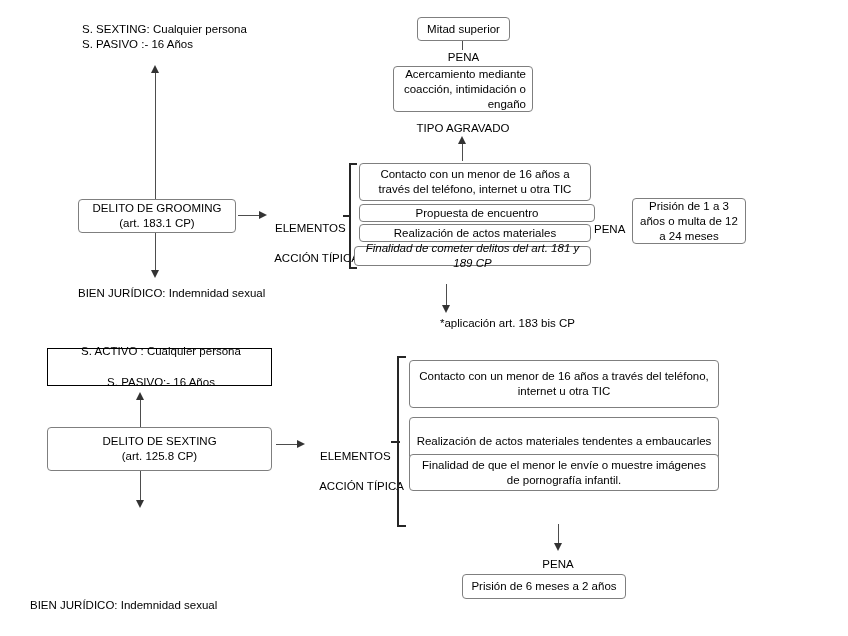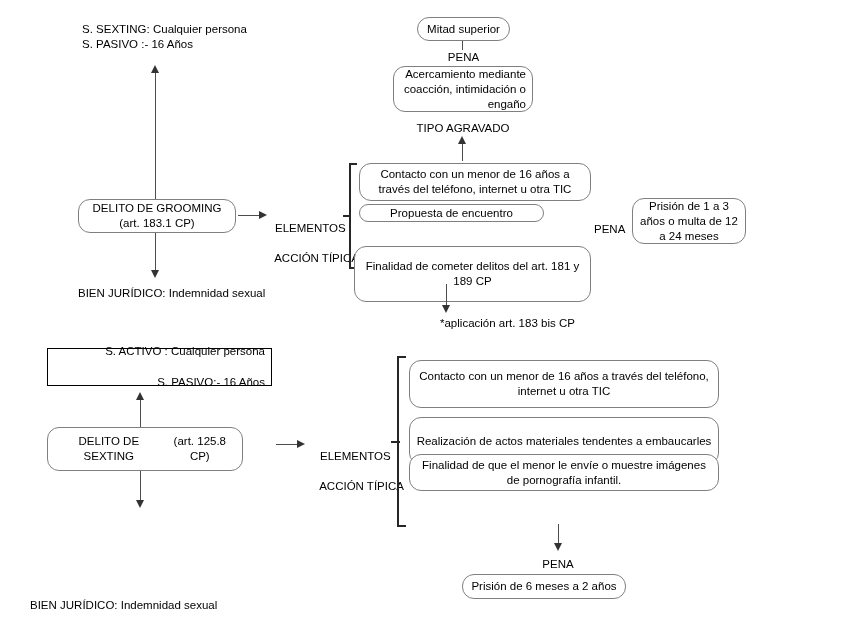--- a/index.html
+++ b/index.html
@@ -27,21 +27,21 @@
     border:1.2px solid #7f7f7f;
     background:#ffffff;
     display:flex;
     align-items:center;
     justify-content:center;
     text-align:center;
     font-size:11.5px;
     line-height:15px;
     padding:2px 6px;
   }
-  .box.round{border-radius:12px;}
+  .box.round{border-radius:4px;}
   .box.sharp{border-radius:0;border-color:#000;border-width:1px;}
 
   
   .vline{position:absolute;background:#4d4d4d;width:1.4px;}
   .hline{position:absolute;background:#4d4d4d;height:1.4px;}
   .arrow-up{
     position:absolute;width:0;height:0;
     border-left:4.5px solid transparent;
     border-right:4.5px solid transparent;
     border-bottom:8px solid #333;
@@ -112,46 +112,49 @@
     <span>ELEMENTOS</span><br>
     <span>ACCIÓN TÍPICA</span>
   </div>
 
   <div class="bracket" style="left:349px;top:163px;width:8px;height:106px;"></div>
   <div class="bracket-tick" style="left:343px;top:215px;width:8px;"></div>
 
   <div class="box round" style="left:359px;top:163px;width:232px;height:38px;">
     <span>Contacto con un menor de 16 años a través del teléfono, internet u otra TIC</span>
   </div>
-  <div class="box round" style="left:359px;top:204px;width:185px;height:18px;align-items:center;">
+  <div class="box round" style="left:359px;top:204px;width:236px;height:18px;align-items:center;">
     <span>Propuesta de encuentro</span>
   </div>
-  <div class="box round" style="left:354px;top:246px;width:237px;height:56px;">
+  <div class="box round" style="left:359px;top:224px;width:232px;height:18px;">
+    <span>Realización de actos materiales</span>
+  </div>
+  <div class="box round" style="left:354px;top:246px;width:237px;height:20px;font-style:italic;">
     <span>Finalidad de cometer delitos del art. 181 y 189 CP</span>
   </div>
 
   <div class="txt" style="left:594px;top:222px;">PENA</div>
 
   <div class="box round" style="left:632px;top:198px;width:114px;height:46px;">
     <span>Prisión de 1 a 3 años o multa de 12 a 24 meses</span>
   </div>
 
   <div class="vline" style="left:446px;top:284px;height:25px;"></div>
   <div class="arrow-down" style="left:442px;top:305px;"></div>
   <div class="txt" style="left:440px;top:316px;">*aplicación art. 183 bis CP</div>
 
-  <div class="box sharp" style="left:47px;top:348px;width:225px;height:38px;flex-direction:column;align-items:flex-end;padding-left:9px;gap:16px;">
+  <div class="box sharp" style="left:47px;top:348px;width:225px;height:38px;flex-direction:column;align-items:center;padding-left:9px;gap:16px;">
     <span>S. ACTIVO : Cualquier persona</span>
     <span>S. PASIVO:- 16 Años</span>
   </div>
 
   <div class="vline" style="left:140px;top:399px;height:28px;"></div>
   <div class="arrow-up" style="left:136px;top:392px;"></div>
 
-  <div class="box round" style="left:47px;top:427px;width:196px;height:44px;flex-direction:row;">
+  <div class="box round" style="left:47px;top:427px;width:225px;height:44px;flex-direction:column;">
     <span>DELITO DE SEXTING</span>
     <span>(art. 125.8 CP)</span>
   </div>
 
   <div class="vline" style="left:140px;top:471px;height:32px;"></div>
   <div class="arrow-down" style="left:136px;top:500px;"></div>
 
   <div class="hline" style="left:276px;top:444px;width:22px;"></div>
   <div class="arrow-right" style="left:297px;top:440px;"></div>
 

